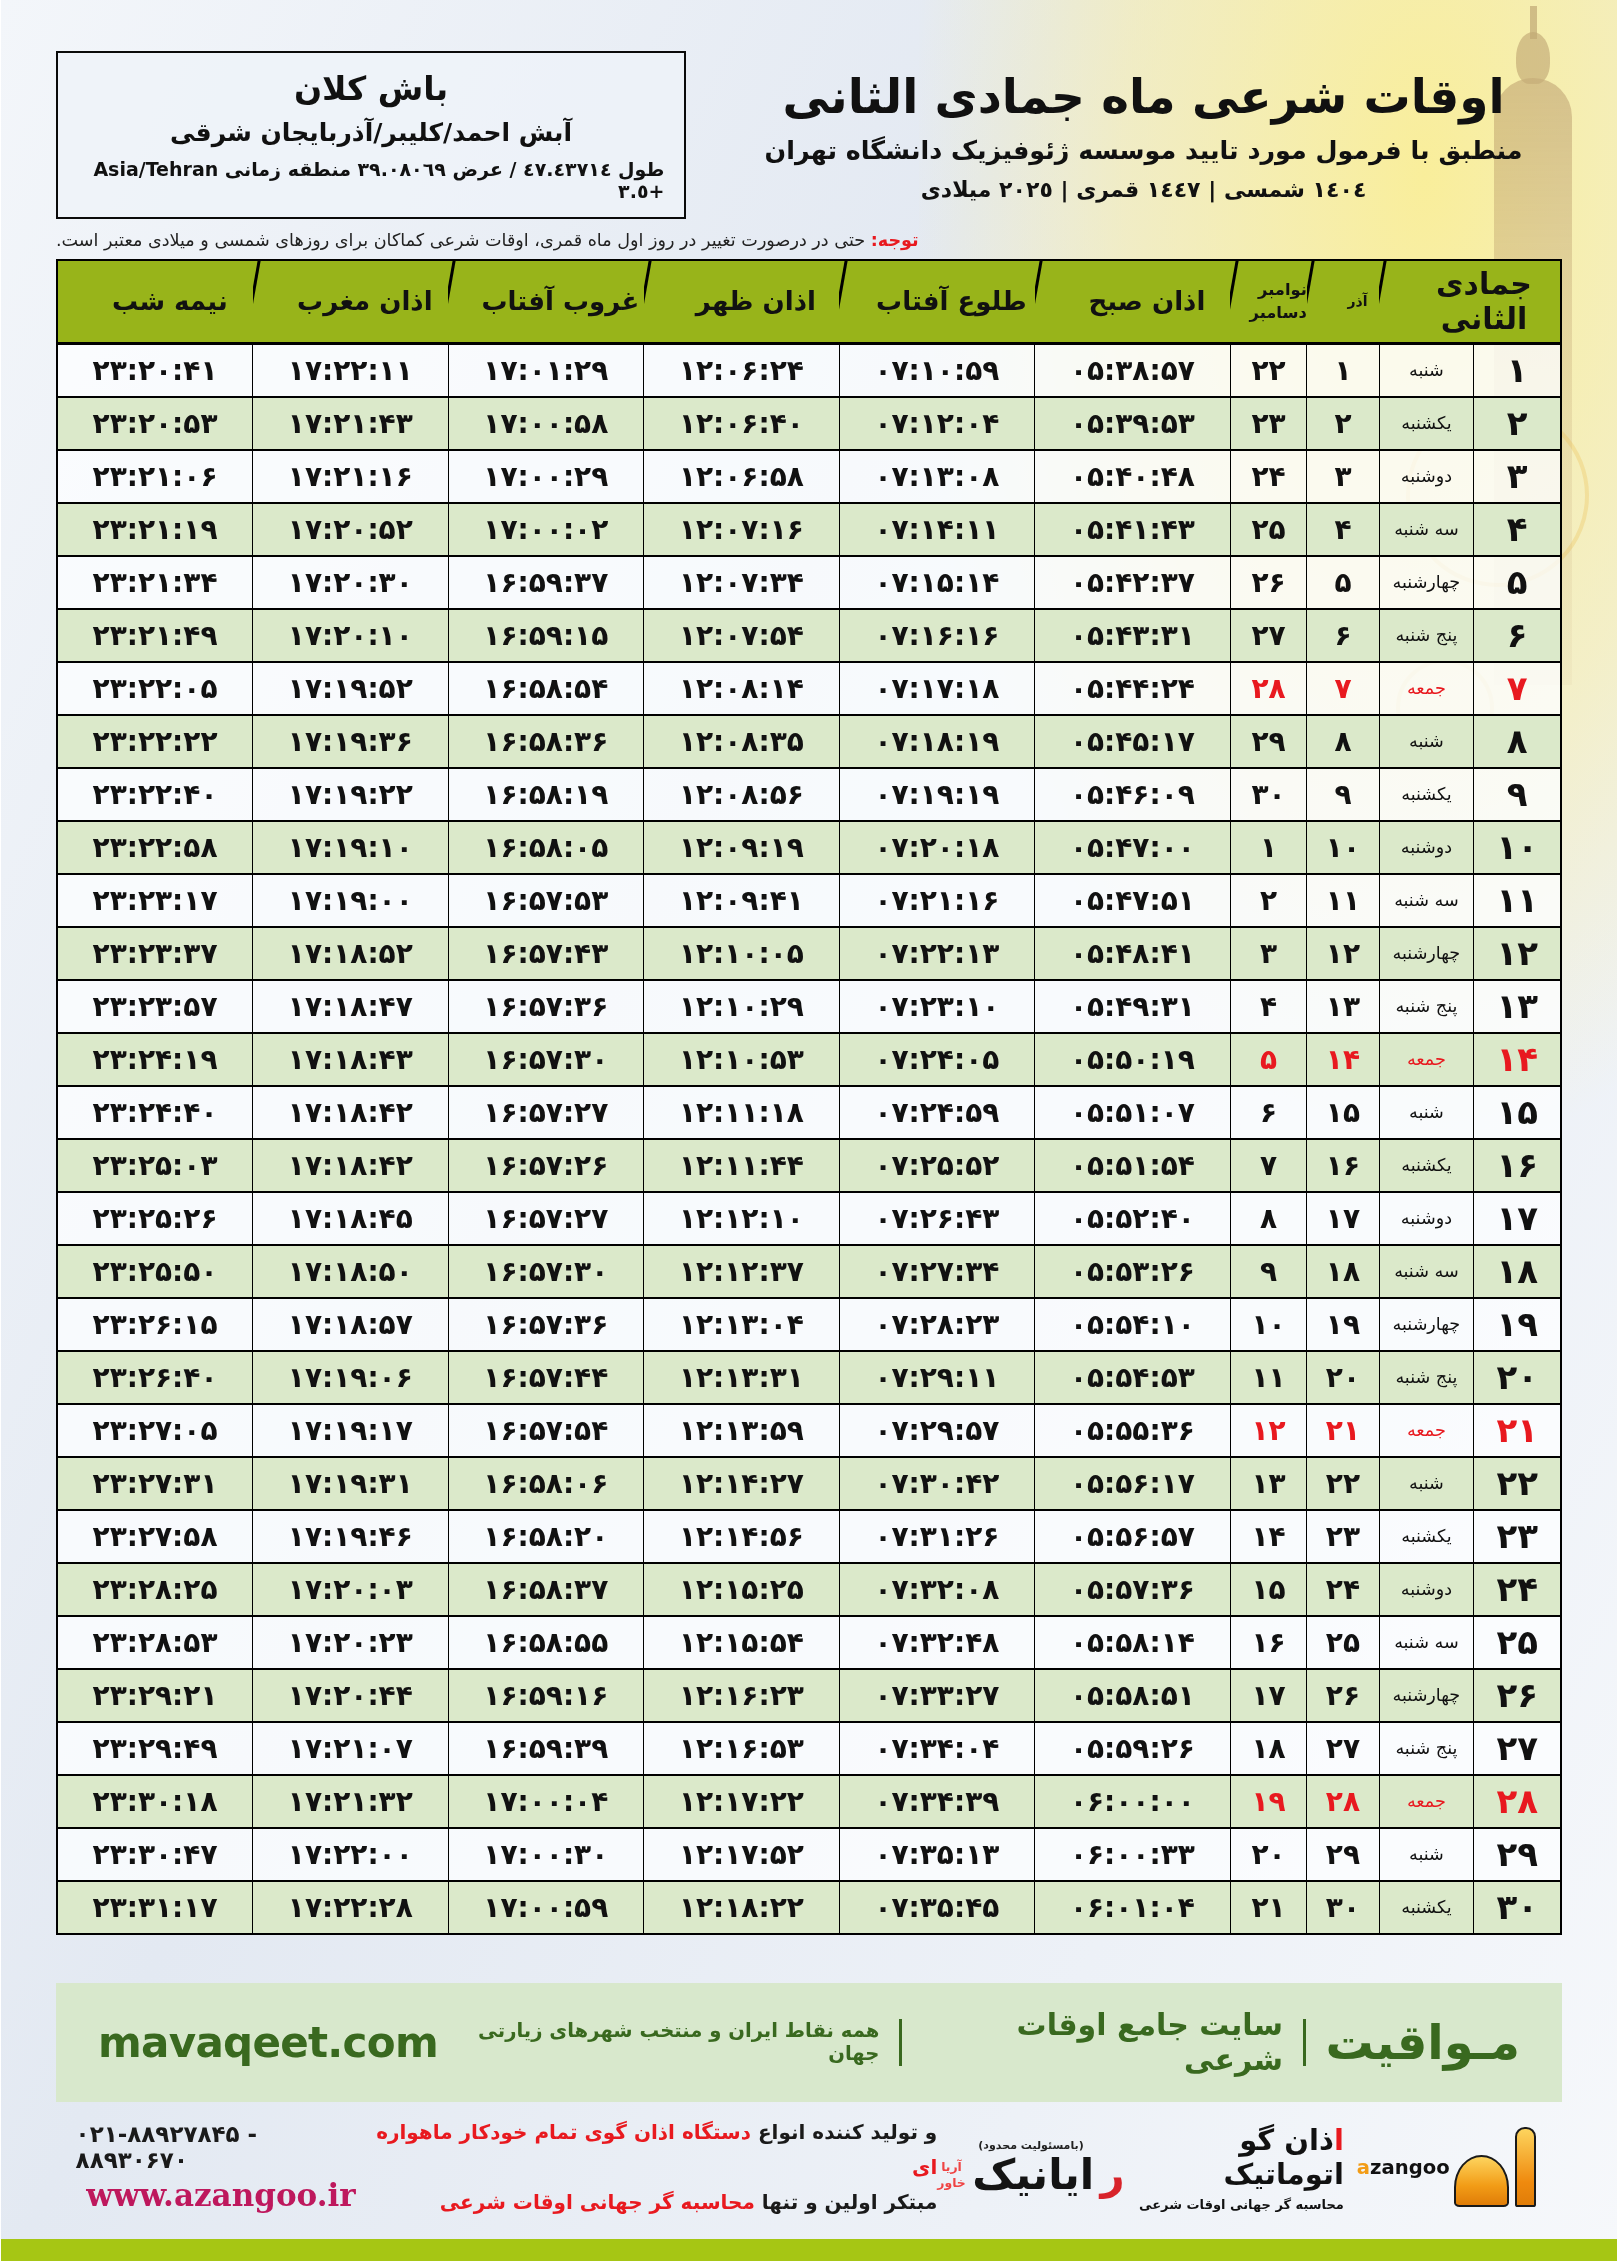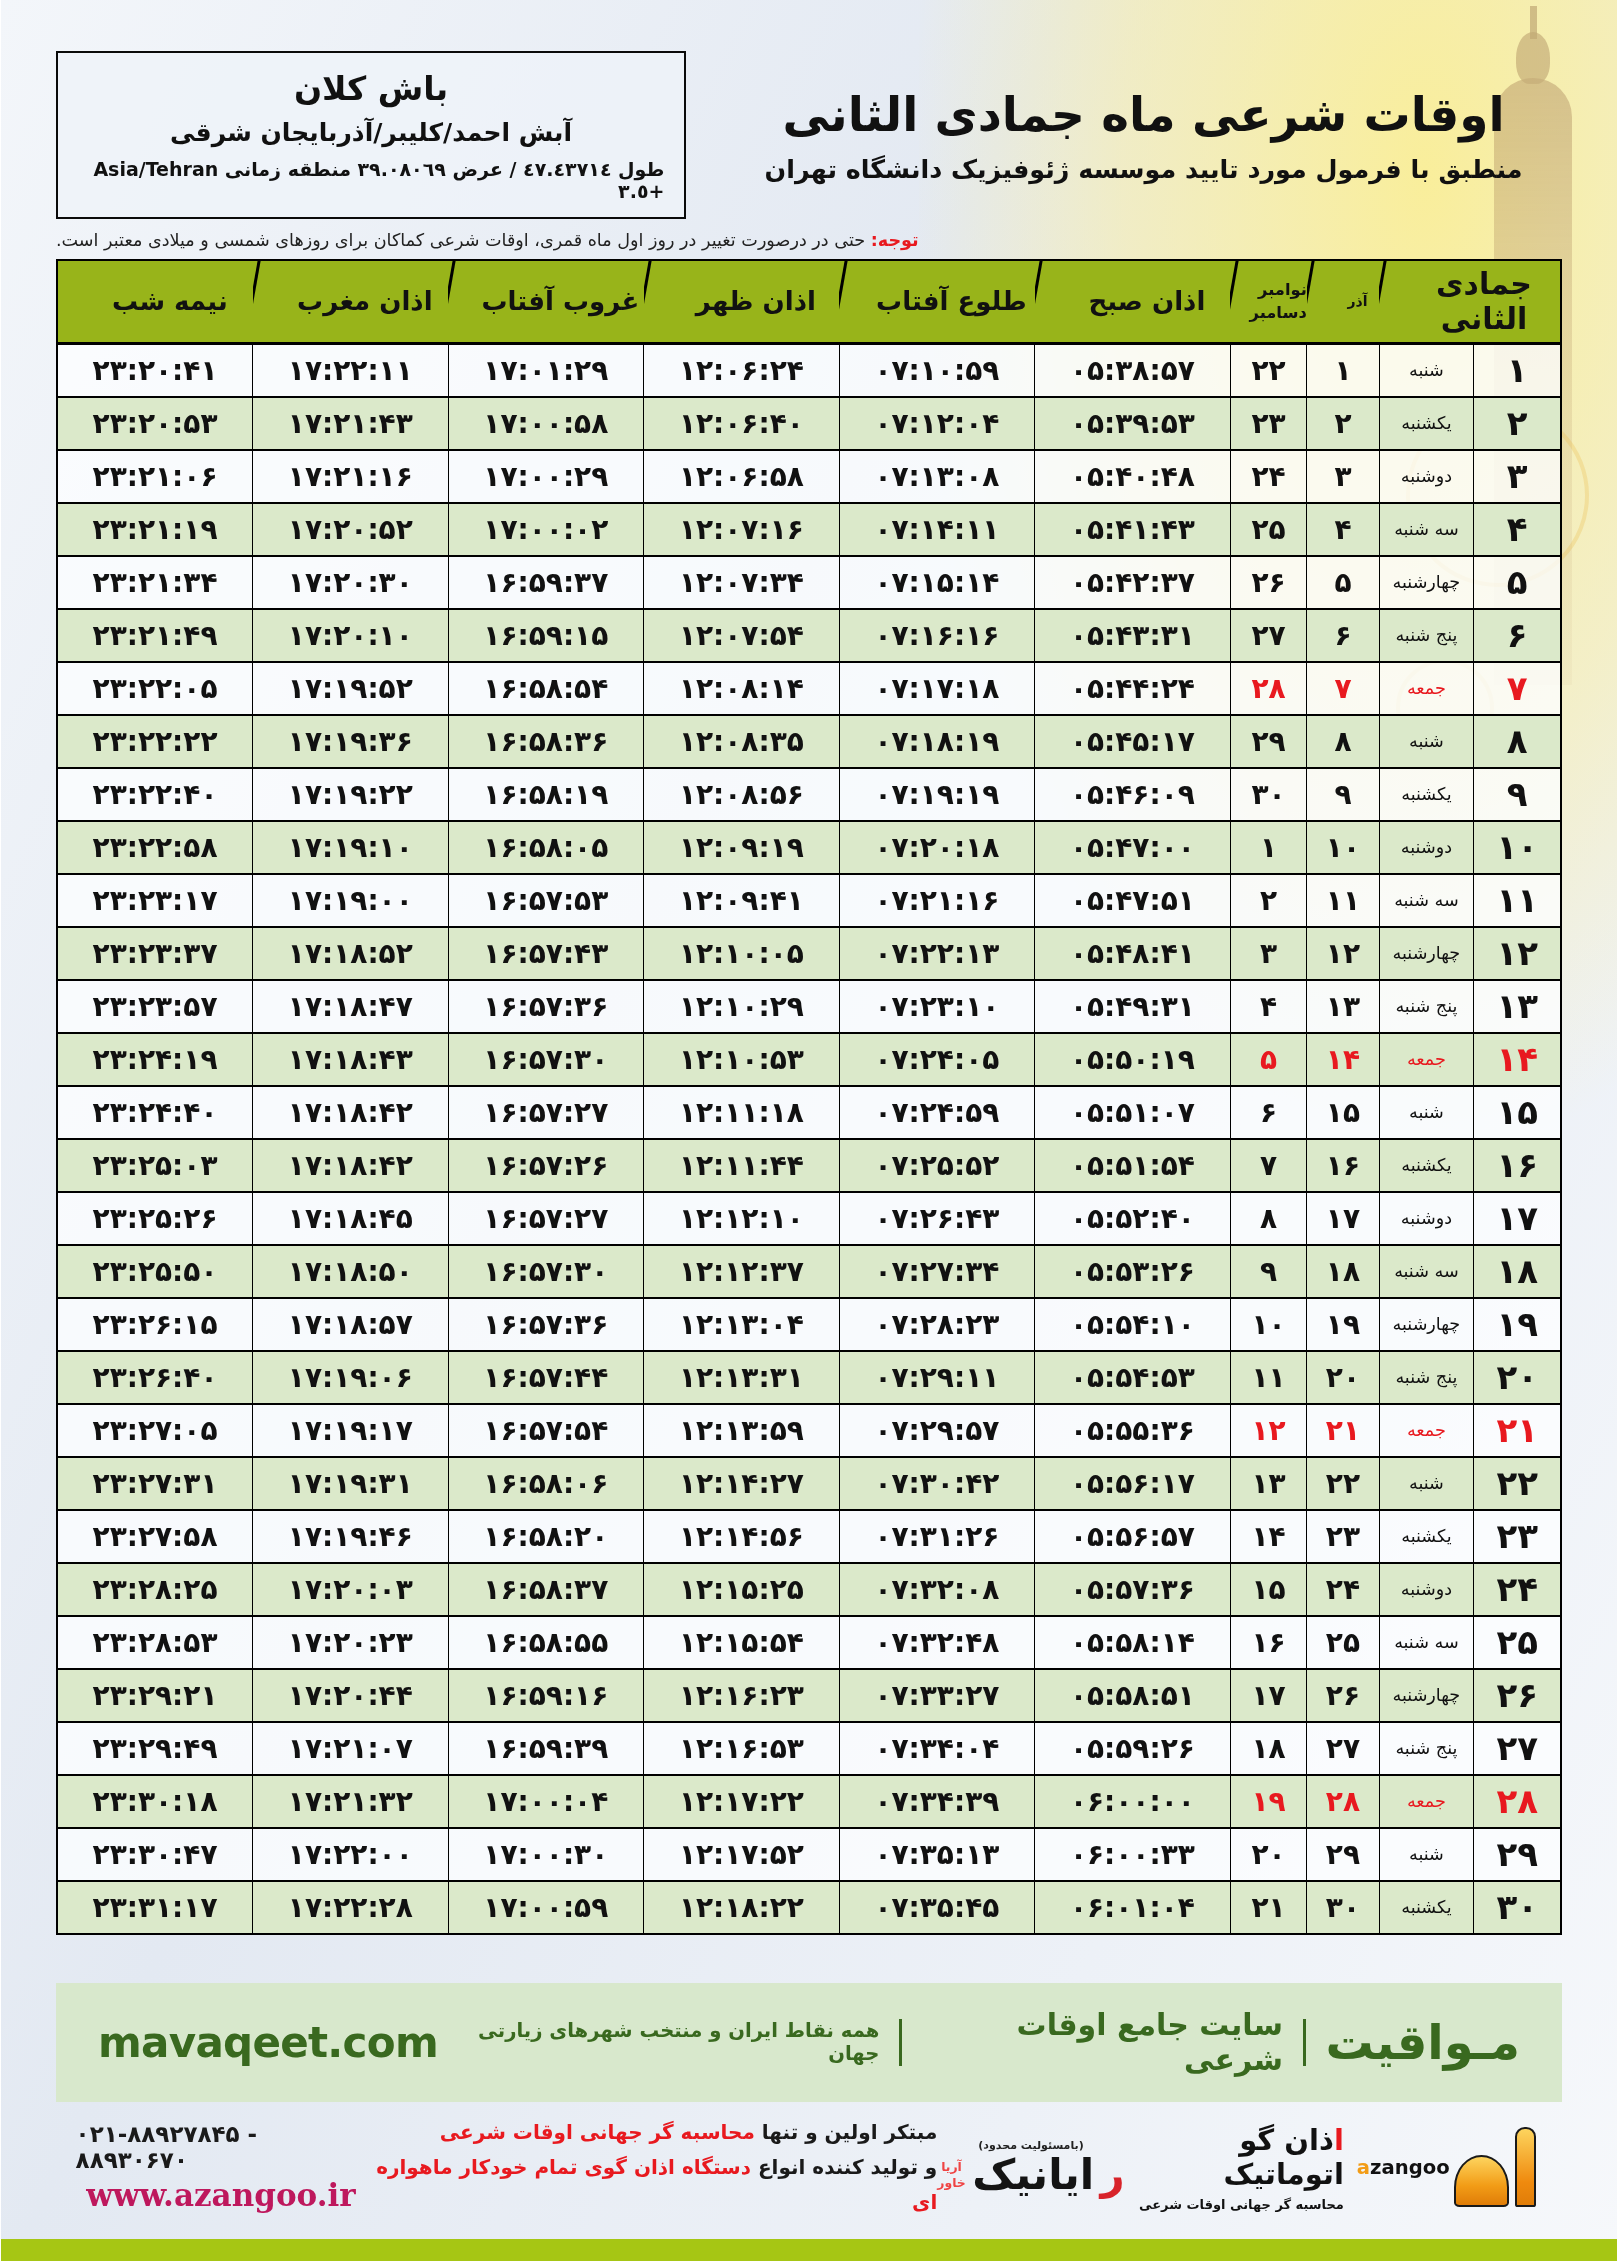--- a/index.html
+++ b/index.html
@@ -119,20 +119,21 @@
 <div class="bg-minaret"></div>
 <div class="bg-swirl s1"></div>
 <div class="bg-swirl s2"></div>
 
 <div class="page">
 
   <div class="top">
     <div class="title-wrap">
       <div class="page-title">اوقات شرعی ماه جمادی الثانی</div>
       <div class="page-subtitle">منطبق با فرمول مورد تایید موسسه ژئوفیزیک دانشگاه تهران</div>
+      <div class="page-dates">١٤٠٤ شمسی | ١٤٤٧ قمری | ٢٠٢٥ میلادی</div>
     </div>
     <div class="loc-box">
       <div class="loc-name">باش کلان</div>
       <div class="loc-region">آبش احمد/کلیبر/آذربایجان شرقی</div>
       <div class="loc-coords">طول ٤٧.٤٣٧١٤ / عرض ٣٩.٠٨٠٦٩ منطقه زمانی Asia/Tehran +٣.٥</div>
     </div>
   </div>
 
   <div class="notice">
     <span class="notice-label">توجه:</span><span> حتی در درصورت تغییر در روز اول ماه قمری، اوقات شرعی کماکان برای روزهای شمسی و میلادی معتبر است.</span>
@@ -568,24 +569,24 @@
         <span class="rk-main">ایانیک</span>
         <span class="rk-stack">
           <span>آریا</span>
           <span>خاور</span>
         </span>
       </div>
     </div>
 
     <div class="promo">
       <div>
-        <span class="pb">مبتکر اولین و تنها </span><span class="pr">محاسبه گر جهانی اوقات شرعی</span>
+        <span class="pb">و تولید کننده انواع </span><span class="pr">دستگاه اذان گوی تمام خودکار ماهواره ای</span>
       </div>
       <div>
-        <span class="pb">و تولید کننده انواع </span><span class="pr">دستگاه اذان گوی تمام خودکار ماهواره ای</span>
+        <span class="pb">مبتکر اولین و تنها </span><span class="pr">محاسبه گر جهانی اوقات شرعی</span>
       </div>
     </div>
 
     <div class="contact">
       <div class="phone">۰۲۱-۸۸۹۲۷۸۴۵ - ۸۸۹۳۰۶۷۰</div>
       <div class="url">www.azangoo.ir</div>
     </div>
   </div>
 
 </div>

